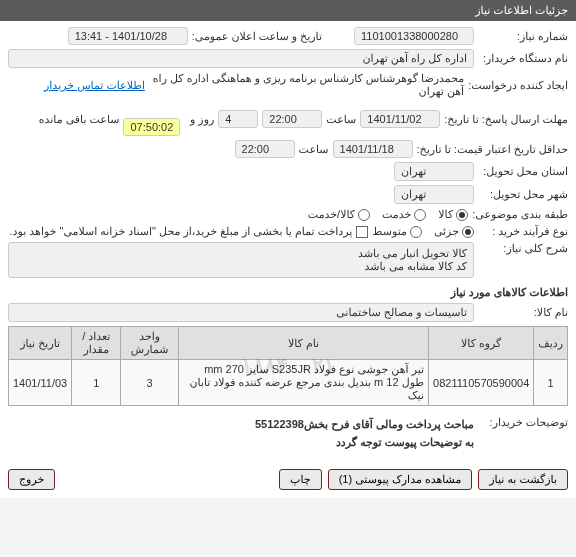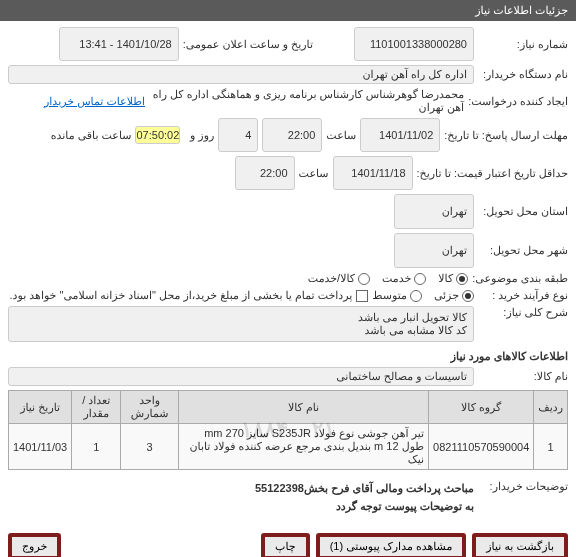--- a/index.html
+++ b/index.html
@@ -28,41 +28,42 @@
 .label {
   min-width: 90px;
   text-align: right;
   font-size: 11px;
   color: #333;
 }
 .label-sm { min-width: 60px; }
 .field {
   background: #f0f0f0;
   border: 1px solid #ccc;
-  padding: 10px 6px;
+  padding: 2px 6px;
   font-size: 11px;
   min-width: 120px;
-  text-align: right;
+  text-align: left;
   border-radius: 3px;
 }
 .field-sm { min-width: 60px; }
 .field-wide { flex: 1; text-align: right; padding: 2px 6px; }
 .link {
   color: #0066cc;
   text-decoration: underline;
   cursor: pointer;
   font-size: 11px;
   margin-left: 36px;
 }
 .countdown {
   background: #ffff99;
   border: 1px solid #ccc;
-  padding: 2px 0;
-  font-size: 11px;
-  border-radius: 3px;
+  padding: 2px 6px;
+  font-size: 11px;
+  border-radius: 3px;
+  margin-top: 16px;
 }
 .radio-group { display: flex; gap: 12px; align-items: center; }
 .radio-item { display: flex; align-items: flex-end; gap: 3px; font-size: 11px; }
 .radio {
   width: 12px; height: 12px;
   border: 1px solid #666;
   border-radius: 50%;
   display: inline-flex;
   align-items: center;
   justify-content: center;
@@ -122,21 +123,21 @@
   pointer-events: none;
 }
 .footer-buttons {
   display: flex;
   justify-content: space-between;
   padding: 8px;
   gap: 6px;
 }
 .btn {
   background: #eaeaea;
-  border: 4px solid #7f1d1d;
+  border: 1px solid #7f1d1d;
   padding: 3px 10px;
   font-size: 11px;
   border-radius: 3px;
   cursor: pointer;
 }
 .notes {
   font-size: 11px;
   line-height: 1.6;
   flex: 1;
   font-weight: bold;
@@ -147,21 +148,21 @@
 
 <div class="container">
   <div class="header-bar">
     <span>جزئیات اطلاعات نیاز</span>
   </div>
 
   <div class="content">
     <div class="row">
       <span class="label">شماره نیاز:</span>
       <span class="field">1101001338000280</span>
-      <span class="label" style="min-width:auto;margin-right:37px">تاریخ و ساعت اعلان عمومی:</span>
+      <span class="label" style="min-width:auto;margin-right:28px">تاریخ و ساعت اعلان عمومی:</span>
       <span class="field">1401/10/28 - 13:41</span>
     </div>
 
     <div class="row">
       <span class="label">نام دستگاه خریدار:</span>
       <span class="field field-wide">اداره کل راه آهن تهران</span>
     </div>
 
     <div class="row">
       <span class="label">ایجاد کننده درخواست:</span>

